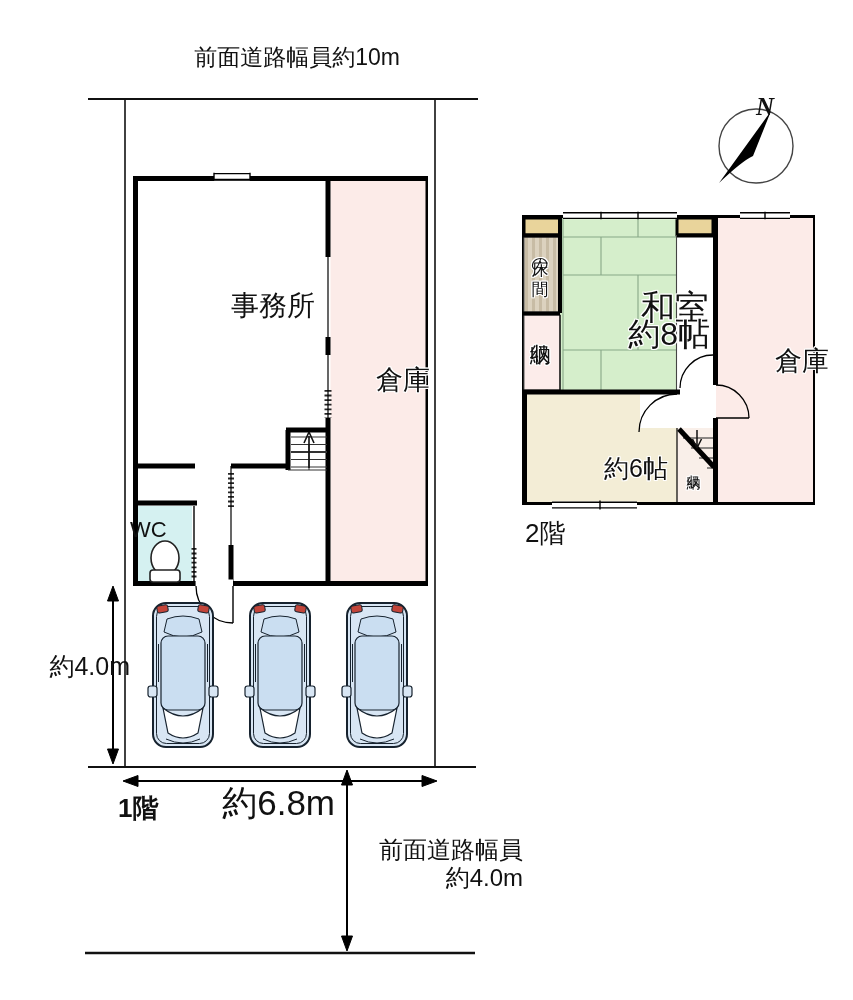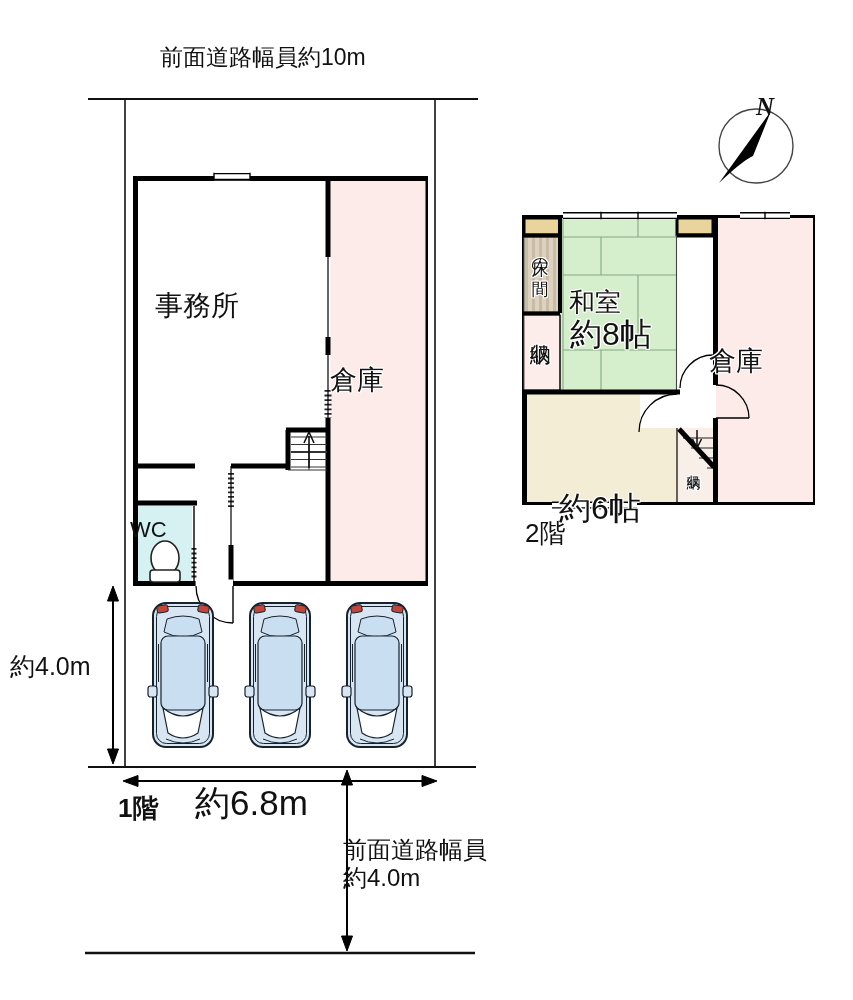--- a/index.html
+++ b/index.html
@@ -1,20 +1,20 @@
 <!DOCTYPE html>
 <html><head>
 <meta charset="utf-8">
 <style>
   html,body{margin:0;padding:0;background:#ffffff;}
   #canvas{position:relative;width:853px;height:1000px;background:#fff;overflow:hidden;
           font-family:"Liberation Sans","DejaVu Sans",sans-serif;color:#111;}
   #plan-svg{position:absolute;left:0;top:0;}
   .lbl{position:absolute;white-space:nowrap;color:#111;line-height:1.15;}
-  .ctr{text-align:left;}
+  .ctr{text-align:right;}
   .halo{text-shadow:-1px -1px 0 #fff,1px -1px 0 #fff,-1px 1px 0 #fff,1px 1px 0 #fff,
         0 -1px 0 #fff,0 1px 0 #fff,-1px 0 0 #fff,1px 0 0 #fff;}
   .vert{writing-mode:vertical-rl;text-orientation:upright;letter-spacing:1px;}
   .serifN{font-family:"Liberation Serif","DejaVu Serif",serif;font-style:italic;font-weight:bold;}
 </style>
 </head>
 <body>
 
 <div id="canvas">
 
@@ -212,24 +212,24 @@
 <div class="lbl ctr" style="left:155px;top:290px;width:160px;font-size:28px;">事務所</div>
 <div class="lbl ctr halo" style="left:330px;top:365px;width:100px;font-size:27px;">倉庫</div>
 <div class="lbl" style="left:130px;top:517px;font-size:22px;">WC</div>
 
 <div class="lbl ctr" style="left:10px;top:652px;width:120px;font-size:25px;">約4.0m</div>
 <div class="lbl" style="left:118px;top:794px;font-size:26px;font-weight:bold;">1階</div>
 <div class="lbl ctr" style="left:195px;top:783px;width:140px;font-size:35px;">約6.8m</div>
 <div class="lbl ctr" style="left:343px;top:836px;width:180px;font-size:24px;">前面道路幅員</div>
 <div class="lbl ctr" style="left:343px;top:864px;width:180px;font-size:24px;">約4.0m</div>
 
-<div class="lbl ctr halo" style="left:569px;top:288px;width:140px;font-size:26px;">和室</div>
+<div class="lbl ctr halo" style="left:569px;top:288px;width:140px;font-size:34px;">和室</div>
 <div class="lbl ctr halo" style="left:570px;top:316px;width:140px;font-size:32px;">約8帖</div>
 <div class="lbl ctr halo" style="left:709px;top:346px;width:120px;font-size:27px;">倉庫</div>
-<div class="lbl ctr halo" style="left:559px;top:454px;width:140px;font-size:32px;margin-top:36px;">約6帖</div>
+<div class="lbl ctr halo" style="left:528px;top:454px;width:140px;font-size:25px;">約6帖</div>
 <div class="lbl vert halo" style="left:530px;top:246px;font-size:17px;">床の間</div>
 <div class="lbl vert halo" style="left:528px;top:327px;font-size:21px;">収納</div>
 <div class="lbl vert halo" style="left:686px;top:464px;font-size:14px;">収納</div>
 <div class="lbl" style="left:525px;top:519px;font-size:26px;">2階</div>
 
 <div class="lbl serifN" style="left:756px;top:93px;font-size:25px;">N</div>
 
 </div>
 
 </body></html>

